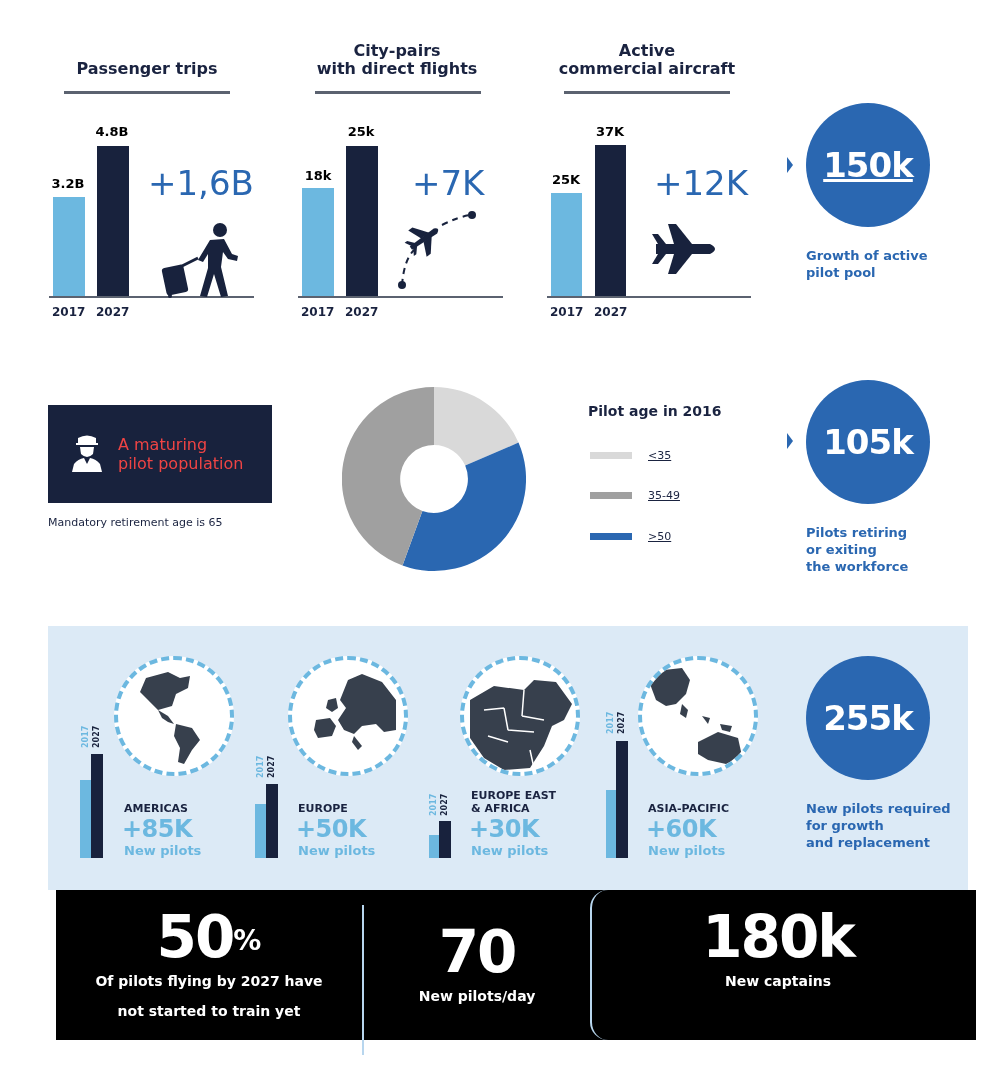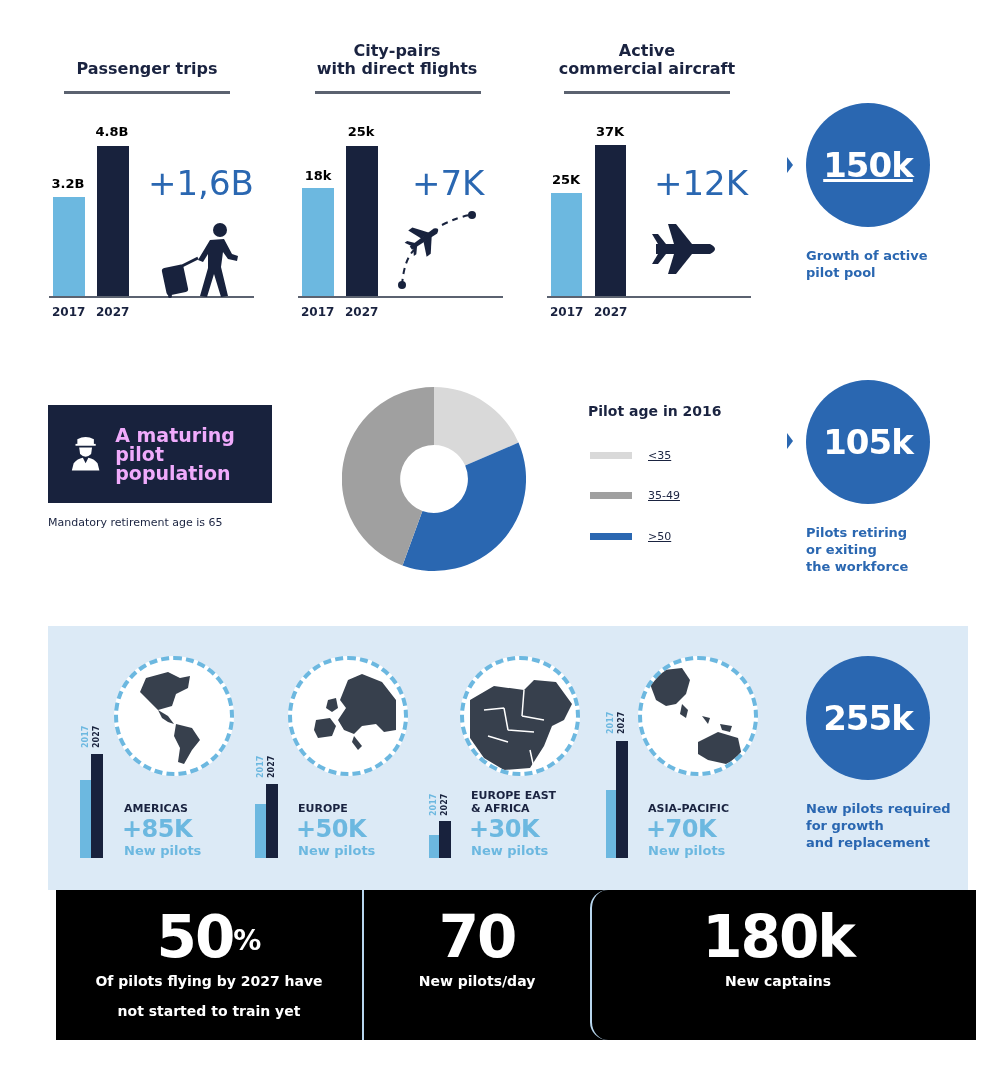--- a/index.html
+++ b/index.html
@@ -19,21 +19,21 @@
   .year { position: absolute; font-weight: bold; font-size: 12px; color: #1a2340; }
   .delta { position: absolute; font-size: 34px; color: #2a67b1; letter-spacing: 0px; }
 
   
   .big-circle { position: absolute; width: 124px; height: 124px; border-radius: 50%; background: #2a67b1; color: #fff; font-weight: bold; font-size: 34px; display: flex; align-items: center; justify-content: center; letter-spacing: -1px; }
   .pointer { position: absolute; width: 0; height: 0; border-top: 8px solid transparent; border-bottom: 8px solid transparent; border-left: 6px solid #2a67b1; }
   .circle-caption { position: absolute; font-size: 13px; line-height: 17px; color: #2a67b1; font-weight: bold; }
 
   
   .maturing-box { position: absolute; left: 48px; top: 405px; width: 224px; height: 98px; background: #18223d; display: flex; align-items: center; padding-left: 22px; }
-  .maturing-label { color: #f0abfc; font-weight: bold; font-size: 19px; line-height: 19px; margin-left: 14px; }
+  .maturing-label { color: #ef4444; font-weight: normal; font-size: 16px; line-height: 19px; margin-left: 14px; }
   .retire-note { position: absolute; left: 48px; top: 516px; font-size: 11px; color: #1a2340; }
 
   
   .legend-title { position: absolute; left: 588px; top: 403px; font-weight: bold; font-size: 14px; color: #1a2340; }
   .legend-row { position: absolute; left: 590px; display: flex; align-items: center; text-decoration: underline; }
   .legend-swatch { width: 42px; height: 7px; }
   .legend-label { font-size: 11px; color: #1a2340; margin-left: 16px; }
 
   
   .regions-panel { position: absolute; left: 48px; top: 626px; width: 920px; height: 264px; background: #dceaf6; }
@@ -237,39 +237,39 @@
         <path d="M60 56 L68 58 L66 64 Z" fill="#37404d"></path>
         <path d="M78 64 L90 66 L88 72 L80 70 Z" fill="#37404d"></path>
         <path d="M56 82 L76 72 L96 78 L100 96 L84 104 L66 100 L56 94 Z" fill="#37404d"></path>
       </svg>
     </div>
     <div class="region-bar bar-light" style="left:558px; top:164px; width:10px; height:68px;"></div>
     <div class="region-bar bar-dark" style="left:568px; top:115px; width:12px; height:117px;"></div>
     <div class="vert-year" style="left:558px; top:108px; color:#6cb8e0;">2017</div>
     <div class="vert-year" style="left:569px; top:108px; color:#18223d;">2027</div>
     <div class="region-name" style="left:600px; top:176px;">ASIA-PACIFIC</div>
-    <div class="region-value" style="left:598px; top:189px;">+70K</div>
+    <div class="region-value" style="left:598px; top:189px;">+60K</div>
     <div class="region-sub" style="left:600px; top:217px;">New pilots</div>
   </div>
 
   <div>
     <div class="big-circle" style="left:758px; top:30px;">255k</div>
     <div class="circle-caption" style="left:758px; top:174px;">New pilots required</div>
     <div class="circle-caption" style="left:758px; top:191px;">for growth</div>
     <div class="circle-caption" style="left:758px; top:208px;">and replacement</div>
   </div>
 </div>
 
 <div class="stats-bar">
   <div class="stat-cell" style="width:306px;">
     <div class="stat-value"><span>50</span><sup>%</sup></div>
     <div class="stat-caption">Of pilots flying by 2027 have</div>
     <div class="stat-caption" style="margin-top:12px;">not started to train yet</div>
   </div>
-  <div class="stat-cell" style="width:228px;">
+  <div class="stat-cell" style="width:228px;margin-top:15px;">
     <div class="stat-value">70</div>
     <div class="stat-caption">New pilots/day</div>
   </div>
   <div class="stat-cell" style="width:374px;border-radius:18px;">
     <div class="stat-value">180k</div>
     <div class="stat-caption">New captains</div>
   </div>
 </div>
 
 </body></html>

